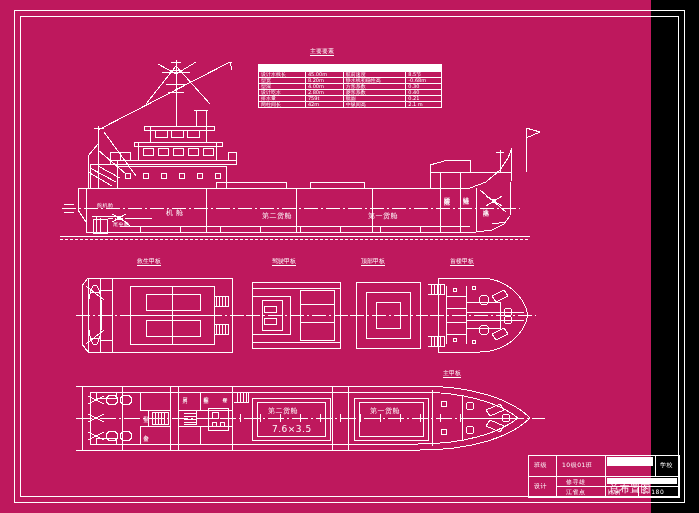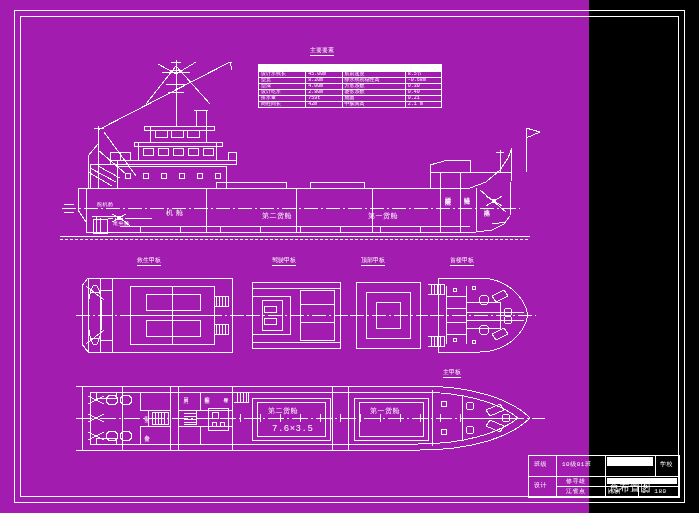--- a/index.html
+++ b/index.html
@@ -1,18 +1,18 @@
 <!DOCTYPE html>
 <html><head>
 <meta charset="utf-8">
 <style>
   html,body{margin:0;padding:0;background:#000;}
   body{width:699px;height:513px;overflow:hidden;
        font-family:"DejaVu Sans","Liberation Sans",sans-serif;}
-  #root{position:relative;width:589px;height:513px;background:#a21caf;color:#fff;font-family:Liberation Mono, monospace;}
+  #root{position:relative;width:651px;height:513px;background:#be185d;color:#fff;}
   .lbl{position:absolute;color:#fff;white-space:nowrap;line-height:1;letter-spacing:.5px;}
   .vlbl{position:absolute;color:#fff;writing-mode:vertical-rl;text-orientation:upright;
         line-height:1;letter-spacing:1px;}
   .ttl{position:absolute;color:#fff;white-space:nowrap;border-bottom:1px solid #fff;
        padding-bottom:1px;line-height:1;}
   .frame{position:absolute;border:1px solid #fff;box-sizing:border-box;}
   svg{position:absolute;left:0;top:0;}
   .tbl{position:absolute;border-collapse:collapse;color:#fff;}
   .tbl td{border:1px solid #fff;padding:0 2px;line-height:1;white-space:nowrap;}
 </style>

